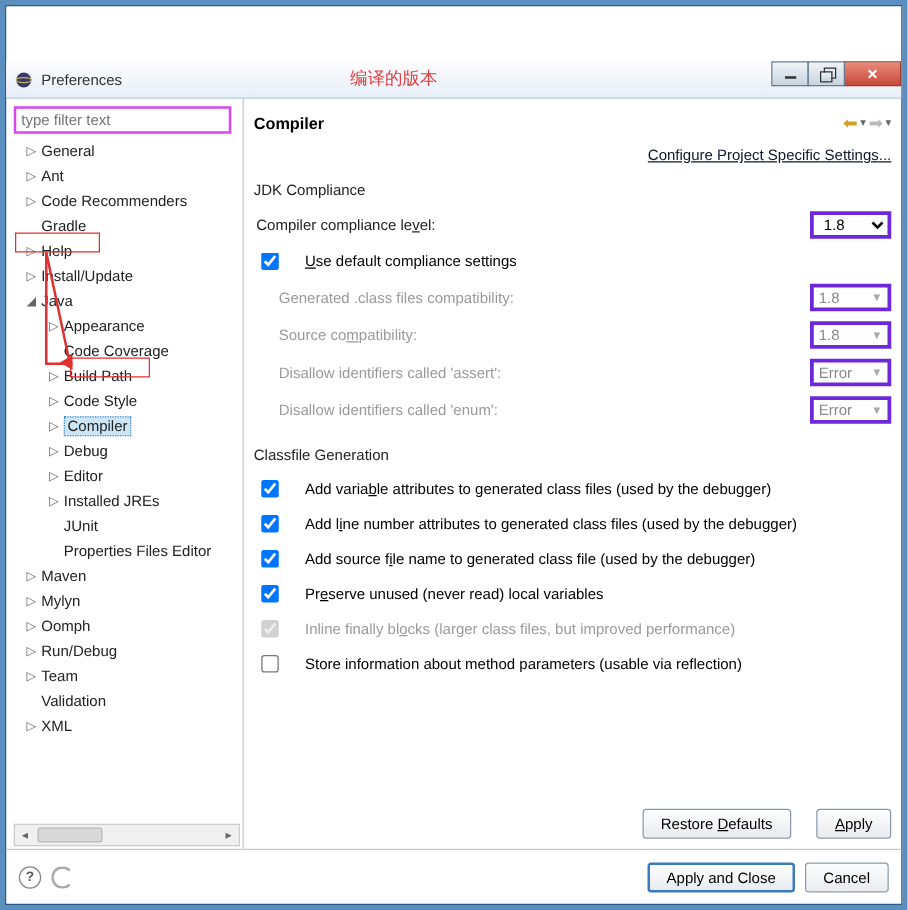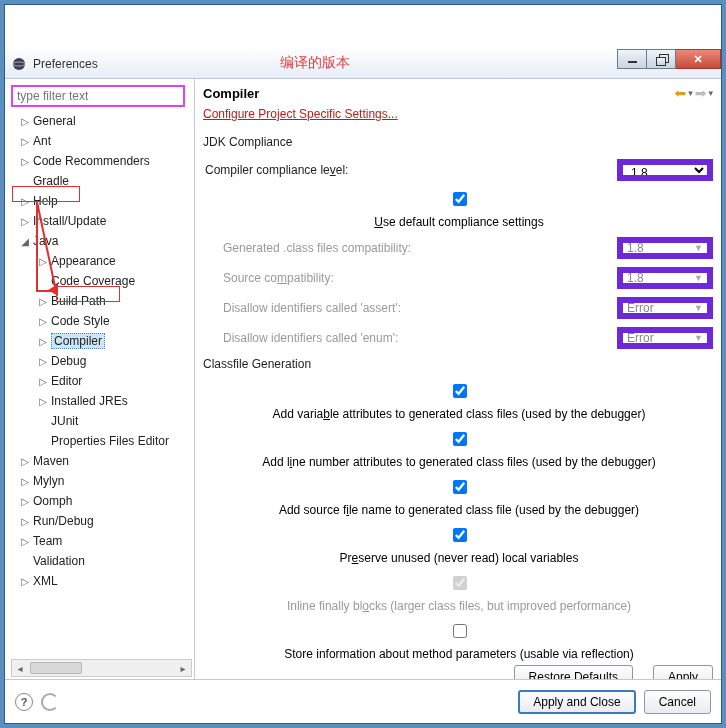--- a/index.html
+++ b/index.html
@@ -27,31 +27,31 @@
   .hscroll { height:18px; border:1px solid #ccc; background:#f0f0f0; display:flex; align-items:center;}
   .hscroll .arr{width:16px;text-align:center;color:#666;font-size:10px;}
   .hscroll .thumb{height:12px;width:52px;background:#d8d8d8;border:1px solid #b8b8b8;margin-left:2px;border-radius:2px;}
   .main { flex:1; display:flex; flex-direction:column; padding:6px 8px 8px 8px; position:relative;}
   .mainhead { display:flex; align-items:center; height:26px;}
   .mainhead .heading { font-weight:bold; font-size:13px; flex:1;}
   .navarrows { display:flex; gap:2px; align-items:center;}
   .navarrows span{font-size:14px;}
   .annot { position:absolute; color:#e04040; font-size:14px; left:280px; top:54px; z-index:10;}
   .annot-line{position:absolute;background:#e03030;z-index:9;}
-  .link { color:#b91c1c; text-decoration:underline; text-align:left; display:block; margin:6px 0 10px 0;}
+  .link { color:#0f172a; text-decoration:underline; text-align:right; display:block; margin:6px 0 10px 0;}
   .section-title { margin:4px 0 6px 0; color:#222;}
   .row { display:flex; align-items:center; margin:4px 0; padding-left:2px;}
   .row.indent{padding-left:20px;}
   .row .lbl { flex:1; color:#222;}
   .row .lbl.disabled{color:#9a9a9a;}
-  .row select, .row .fakeselect { width:96px; height:22px; border:6px solid #6d28d9; background:#fff; padding:0 4px; font-size:12px;}
+  .row select, .row .fakeselect { width:65px; height:22px; border:3px solid #6d28d9; background:#fff; padding:0 4px; font-size:12px;}
   .fakeselect { display:flex; align-items:center; justify-content:space-between; color:#888; background:#f4f4f4;}
   .fakeselect .val{color:#888;}
   .fakeselect .arrd{font-size:9px;color:#aaa;}
-  .chk { display:flex; align-items:center; gap:6px; margin:4px 0; padding-left:2px;flex-direction:column;}
+  .chk { display:flex; align-items:center; gap:18px; margin:4px 0; padding-left:2px;}
   .chk input{width:14px;height:14px;}
   .chk.disabled{color:#9a9a9a;}
   .btnrow { display:flex; justify-content:flex-end; gap:20px; margin-top:auto;}
   .btn { height:24px; padding:0 14px; border:1px solid #8a98a8; background:linear-gradient(#fdfdfd,#e8ecf0); border-radius:3px; cursor:pointer;}
   .btn.primary{border:2px solid #3a7abd; padding:0 13px;}
   .footer { height:44px; border-top:1px solid #c8c8c8; display:flex; align-items:center; padding:0 10px; gap:8px;}
   .footer .spacer{flex:1;}
   .circle{width:18px;height:18px;border:1px solid #888;border-radius:50%;display:flex;align-items:center;justify-content:center;color:#555;font-size:11px;font-weight:bold;}
   .redbox{position:absolute;border:1px solid #e03030;z-index:8;}
   u.hotkey{text-decoration:underline;}

